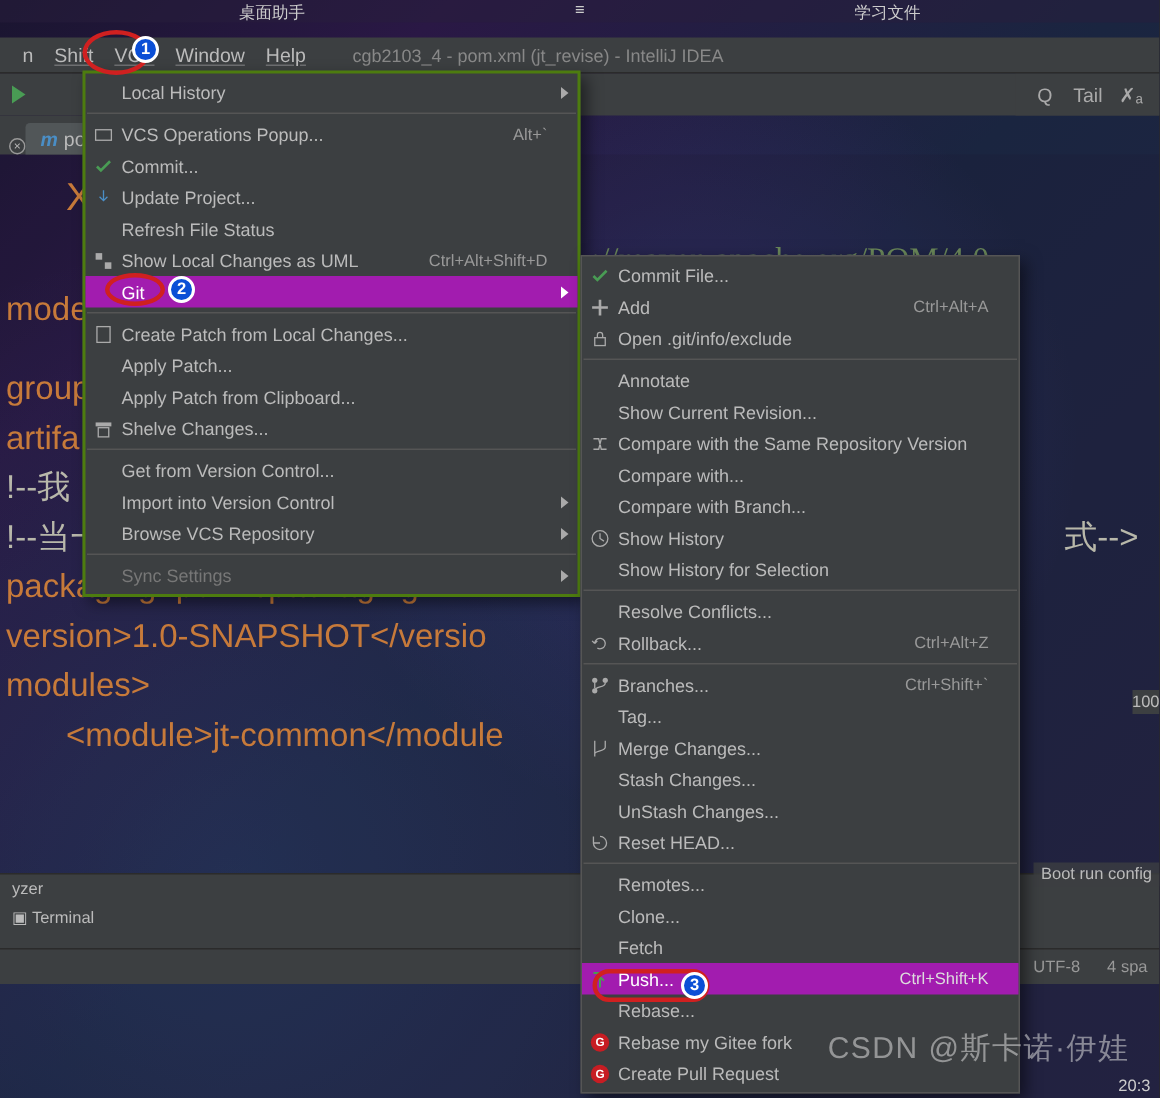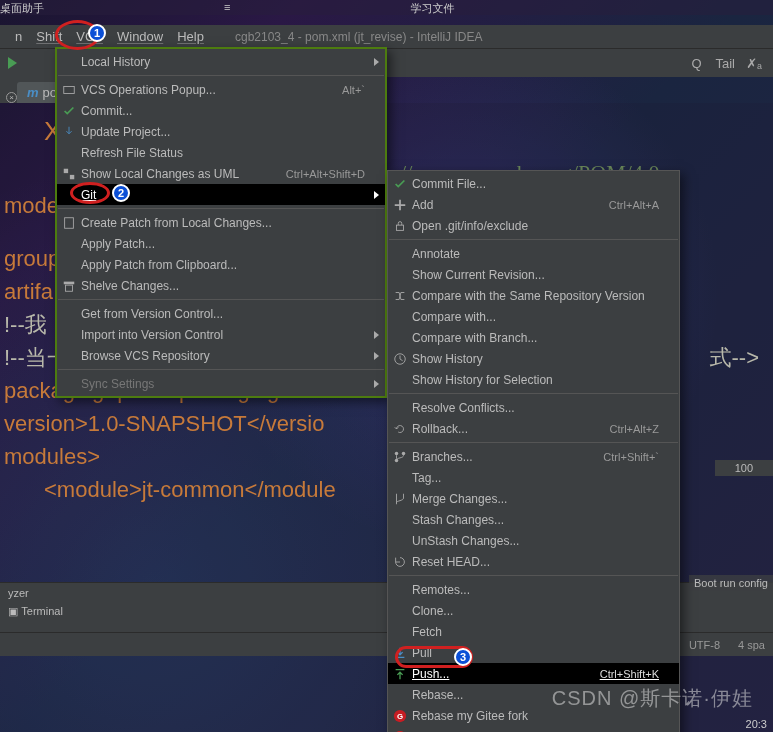--- a/index.html
+++ b/index.html
@@ -1,21 +1,21 @@
 <!DOCTYPE html>
 <html><head>
 <meta charset="utf-8">
 <style>
 * { margin: 0; padding: 0; box-sizing: border-box; font-family: "Segoe UI", Arial, sans-serif; }
 body { width: 773px; height: 732px; background: #2b2b2b; overflow: hidden; position: relative; color: #bbb; font-size: 13px; }
 
 .bg-space { position: absolute; inset: 0; background: linear-gradient(135deg, #1a1530 0%, #2a1845 20%, #1a2540 50%, #252545 100%); z-index: 0; }
 .bg-space::before { content: ""; position: absolute; inset: 0; background: radial-gradient(circle at 60% 40%, rgba(100,80,200,0.3) 0%, transparent 40%), radial-gradient(circle at 20% 80%, rgba(80,120,200,0.2) 0%, transparent 50%); }
 
-.top-desktop { position: absolute; top: 0; left: 0; right: 0; height: 15px; background: rgba(40,30,60,0.5); z-index: 1; display: flex; justify-content: flex-start; gap: 180px; font-size: 11px; color: #ccc; padding-top: 1px; }
+.top-desktop { position: absolute; top: 0; left: 0; right: 0; height: 15px; background: rgba(40,30,60,0.5); z-index: 1; display: flex; justify-content: center; gap: 180px; font-size: 11px; color: #ccc; padding-top: 1px; }
 
 .menubar { position: absolute; top: 25px; left: 0; right: 0; height: 24px; background: #3c3f41; border-bottom: 1px solid #2b2b2b; display: flex; align-items: center; padding-left: 8px; z-index: 4; }
 .menu-item { padding: 2px 7px; text-decoration: underline; text-decoration-color: rgba(187,187,187,0.4); text-underline-offset: 2px; cursor: pointer; }
 .menu-item.no-ul { text-decoration: none; }
 .title { margin-left: 24px; color: #888; font-size: 12px; }
 .vcs-highlight { position: absolute; left: 55px; top: 20px; width: 45px; height: 30px; border: 3px solid #d02020; border-radius: 50%; z-index: 6; }
 .badge { position: absolute; width: 18px; height: 18px; background: #0b4fd6; border: 2px solid #fff; border-radius: 50%; color: #fff; font-size: 11px; font-weight: bold; display: flex; align-items: center; justify-content: center; z-index: 10; }
 
 .toolbar { position: absolute; top: 49px; left: 0; right: 0; height: 28px; background: #3c3f41; display: flex; align-items: center; padding-left: 4px; z-index: 3; }
 .run-arrow { width: 0; height: 0; border-left: 9px solid #499c54; border-top: 6px solid transparent; border-bottom: 6px solid transparent; margin: 0 4px; }
@@ -29,40 +29,40 @@
 .tab-close { border-radius: 50%; border: 1px solid #999; width: 11px; height: 11px; font-size: 8px; line-height: 9px; text-align: center; }
 
 .code-area { position: absolute; top: 103px; left: 0; right: 0; bottom: 0; padding: 12px 4px; color: #c77a3a; font-family: "Consolas", monospace; font-size: 22px; line-height: 33px; z-index: 1; background: rgba(30,25,50,0.2); }
 .code-area .tag { color: #c77a3a; }
 .code-area .txt { color: #c77a3a; }
 .code-area .comment { color: #b8b8aa; }
 
 .menu1 { position: absolute; top: 47px; left: 55px; width: 332px; background: #3c3f41; border: 2px solid #4d7c0f; box-shadow: 4px 4px 10px rgba(0,0,0,0.5); z-index: 5; padding: 2px 0; }
 .menu2 { position: absolute; top: 170px; left: 387px; width: 293px; background: #3c3f41; border: 1px solid #555; box-shadow: 4px 4px 10px rgba(0,0,0,0.5); z-index: 5; padding: 2px 0; }
 .mitem { display: flex; align-items: center; height: 21px; padding: 0 20px 0 24px; position: relative; cursor: pointer; font-size: 12px; }
-.mitem.highlighted { background: #000000; color: #fff; text-decoration: underline; }
+.mitem.highlighted { background: #a21caf; color: #fff; }
 .mitem.disabled { color: #777; }
 .mitem .shortcut { margin-left: auto; color: #999; font-size: 11px; }
 .mitem.highlighted .shortcut { color: #ddd; }
 .mitem .micon { position: absolute; left: 4px; width: 16px; height: 16px; display: flex; align-items: center; justify-content: center; }
 .mitem .submenu-arrow { position: absolute; right: 6px; width: 0; height: 0; border-left: 5px solid #aaa; border-top: 4px solid transparent; border-bottom: 4px solid transparent; }
 .mitem.highlighted .submenu-arrow { border-left-color: #fff; }
 .msep { height: 1px; background: #555; margin: 3px 1px; }
 
 .git-circle { position: absolute; left: 70px; top: 182px; width: 40px; height: 22px; border: 3px solid #d02020; border-radius: 50%; z-index: 8; }
 .push-circle { position: absolute; left: 395px; top: 646px; width: 78px; height: 22px; border: 3px solid #d02020; border-radius: 11px; z-index: 8; }
 
 .bottom-panel { position: absolute; bottom: 100px; left: 0; right: 0; height: 50px; background: #3c3f41; z-index: 2; padding: 4px 8px; border-top: 1px solid #2b2b2b; }
 .status-bar { position: absolute; bottom: 76px; left: 0; right: 0; height: 24px; background: #3c3f41; border-top: 1px solid #2b2b2b; display: flex; align-items: center; padding: 0 8px; z-index: 2; font-size: 11px; }
 .status-bar .sep { flex: 1; }
 .status-right { display: flex; gap: 18px; color: #999; }
 
 .watermark { position: absolute; bottom: 20px; right: 20px; color: rgba(220,220,220,0.55); font-size: 20px; z-index: 9; letter-spacing: 1px; }
 
-.right-badge { position: absolute; right: 0; top: 460px; background: #3c3f41; padding: 2px 20px; font-size: 11px; z-index: 3; }
+.right-badge { position: absolute; right: 0; top: 460px; background: #3c3f41; padding: 2px 0; font-size: 11px; z-index: 3; }
 .right-boot { position: absolute; right: 0; top: 575px; font-size: 11px; background: rgba(60,63,65,0.8); padding: 2px 5px; z-index: 3; }
 
 svg { width: 14px; height: 14px; }
 </style>
 </head>
 <body>
 
 <div class="bg-space"></div>
 
 <div class="top-desktop">
@@ -324,28 +324,20 @@
     <div class="msep"></div>
     <div class="mitem">
       <span>Remotes...</span>
     </div>
     <div class="mitem">
       <span>Clone...</span>
     </div>
     <div class="mitem">
       <span>Fetch</span>
     </div>
-    <div class="mitem">
-      <span class="micon">
-        <svg viewBox="0 0 16 16">
-          <path d="M8 2v8M5 7l3 3 3-3M3 13h10" stroke="#4a8ec6" stroke-width="1.5" fill="none"></path>
-        </svg>
-      </span>
-      <span>Pull</span>
-    </div>
     <div class="mitem highlighted">
       <span class="micon">
         <svg viewBox="0 0 16 16">
           <path d="M8 14V6M5 9l3-3 3 3M3 3h10" stroke="#499c54" stroke-width="1.5" fill="none"></path>
         </svg>
       </span>
       <span>Push...</span>
       <span class="shortcut">Ctrl+Shift+K</span>
     </div>
     <div class="mitem">

